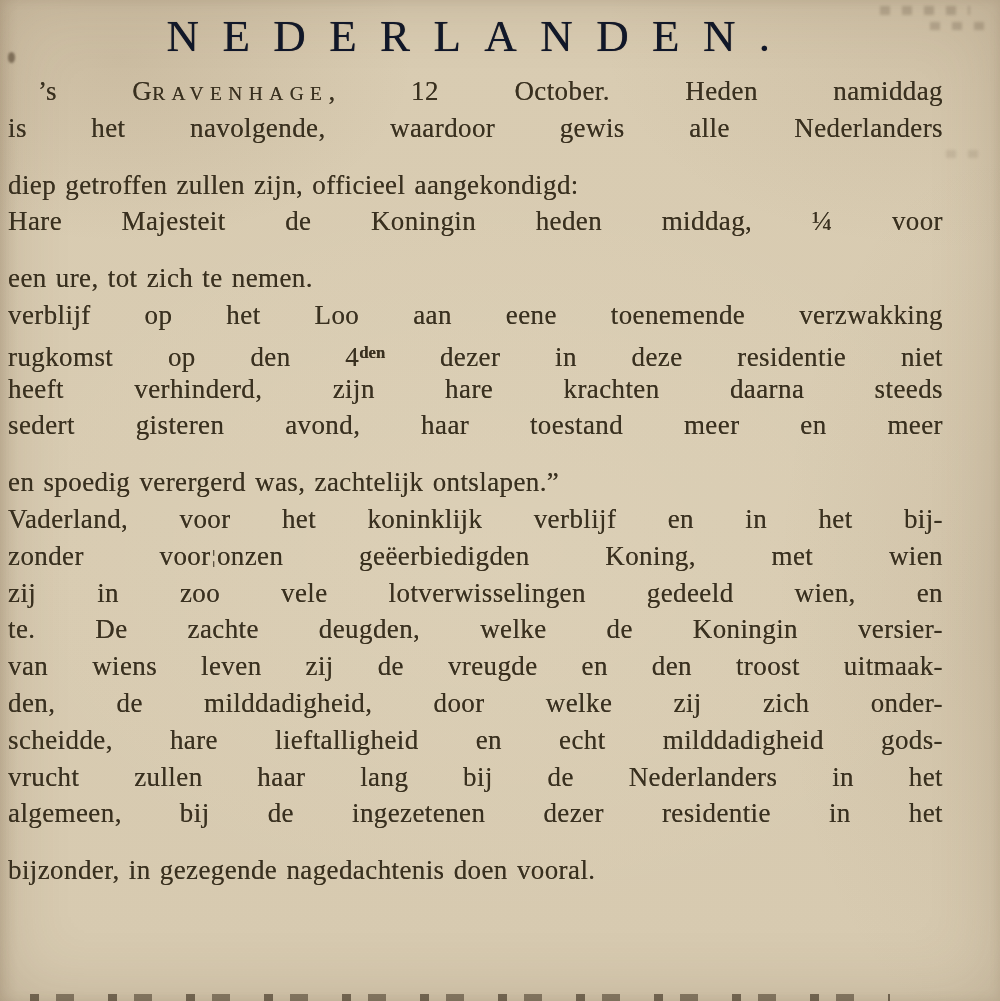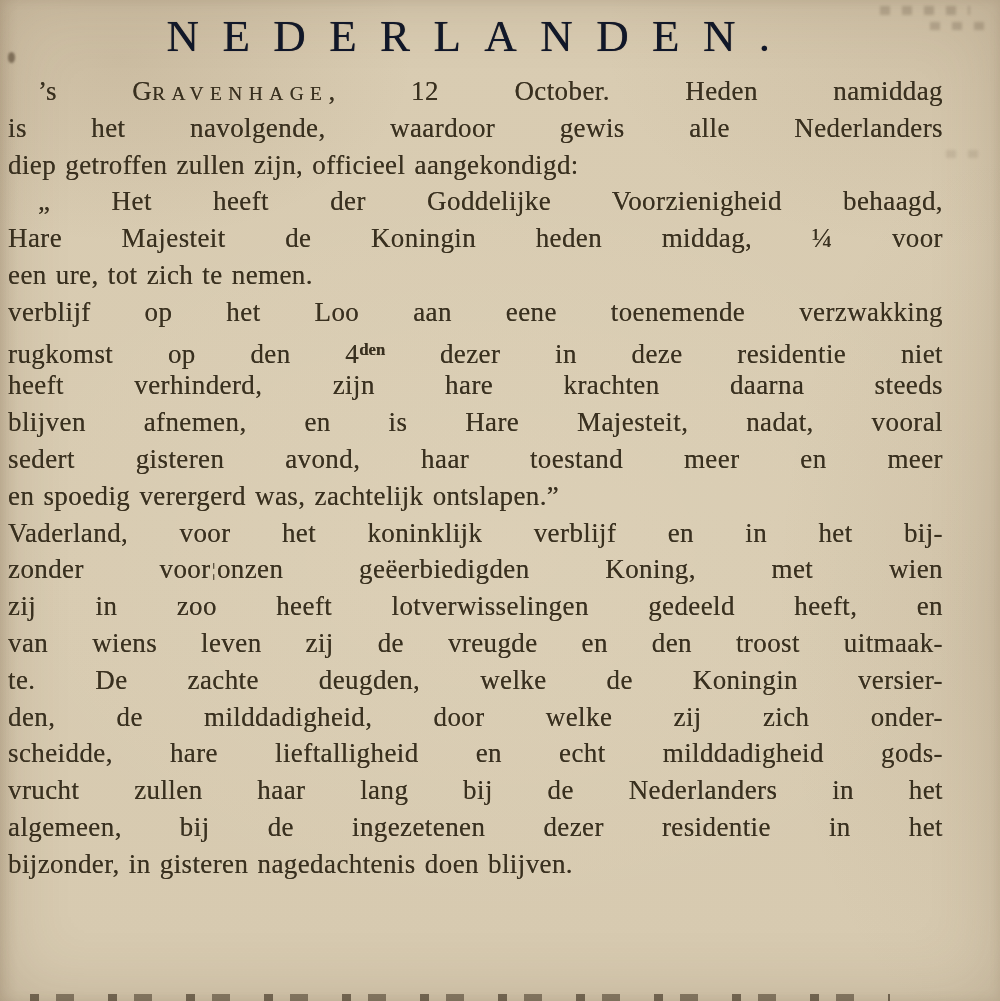--- a/index.html
+++ b/index.html
@@ -29,21 +29,21 @@
   .col{
     position:absolute;left:8px;top:72px;width:935px;
   }
   .ln{
     font-size:27px;line-height:39px;height:36.8px;
     text-align:justify;text-align-last:justify;
     white-space:normal;letter-spacing:.4px;word-spacing:2px;
     text-shadow:0 0 .6px rgba(45,35,22,.65);
     overflow:visible;
   }
-  .ln.short{text-align-last:left;}
+  .ln.short{text-align-last:left;margin-top:20px;}
   .ln.ind{text-indent:30px;}
   .ln.ind2{text-indent:22px;}
   .sc{font-size:.72em;letter-spacing:.33em;}
   .sup{font-size:.62em;vertical-align:.45em;letter-spacing:0;font-weight:bold;}
   .artifact{font-size:.72em;position:relative;top:-2px;opacity:.85;padding:0 1px;}
   .ghost{position:absolute;filter:blur(1.6px);opacity:.28;pointer-events:none;
     background:repeating-linear-gradient(90deg, rgba(70,55,38,.75) 0 10px, transparent 10px 22px);}
   .ghost.g1{left:880px;top:6px;width:90px;height:9px;}
   .ghost.g2{left:930px;top:22px;width:60px;height:8px;}
   .ghost.g3{left:946px;top:150px;width:44px;height:8px;opacity:.15;}
@@ -64,35 +64,33 @@
   <div class="ghost g2"></div>
   <div class="ghost g3"></div>
   <div class="inkdot"></div>
 
   <div class="heading">NEDERLANDEN.</div>
 
   <div class="col">
     <div class="ln ind"><span>’s G</span><span class="sc">RAVENHAGE</span><span>, 12 October.  Heden namiddag</span></div>
     <div class="ln">is het navolgende, waardoor gewis alle Nederlanders</div>
     <div class="ln short">diep getroffen zullen zijn, officieel aangekondigd:</div>
-    <div class="ln ind">„ Het heeft der Goddelijke Voorzienigheid behaagd,</div>
     <div class="ln">Hare Majesteit de Koningin heden middag, ¼ voor</div>
     <div class="ln short">een ure, tot zich te nemen.</div>
     <div class="ln">verblijf op het Loo aan eene toenemende verzwakking</div>
     <div class="ln"><span>rugkomst op den 4</span><span class="sup">den</span><span> dezer in deze residentie niet</span></div>
     <div class="ln">heeft verhinderd, zijn hare krachten daarna steeds</div>
-    <div class="ln">blijven afnemen, en is Hare Majesteit, nadat, vooral</div>
     <div class="ln">sedert gisteren avond, haar toestand meer en meer</div>
     <div class="ln short">en spoedig verergerd was, zachtelijk ontslapen.”</div>
     <div class="ln">Vaderland, voor het koninklijk verblijf en in het bij-</div>
     <div class="ln"><span>zonder voor</span><span class="artifact">¦</span><span>onzen geëerbiedigden Koning, met wien</span></div>
-    <div class="ln">zij in zoo heeft lotverwisselingen gedeeld heeft, en</div>
+    <div class="ln">zij in zoo vele lotverwisselingen gedeeld wien, en</div>
+    <div class="ln">te.  De zachte deugden, welke de Koningin versier-</div>
     <div class="ln">van wiens leven zij de vreugde en den troost uitmaak-</div>
-    <div class="ln">te.  De zachte deugden, welke de Koningin versier-</div>
     <div class="ln">den, de milddadigheid, door welke zij zich onder-</div>
     <div class="ln">scheidde, hare lieftalligheid en echt milddadigheid gods-</div>
     <div class="ln">vrucht zullen haar lang bij de Nederlanders in het</div>
     <div class="ln">algemeen, bij de ingezetenen dezer residentie in het</div>
-    <div class="ln short">bijzonder, in gisteren nagedachtenis doen blijven.</div>
+    <div class="ln short">bijzonder, in gezegende nagedachtenis doen vooral.</div>
   </div>
 
   <div class="cutoff"></div>
 </div>
 
 </body></html>

